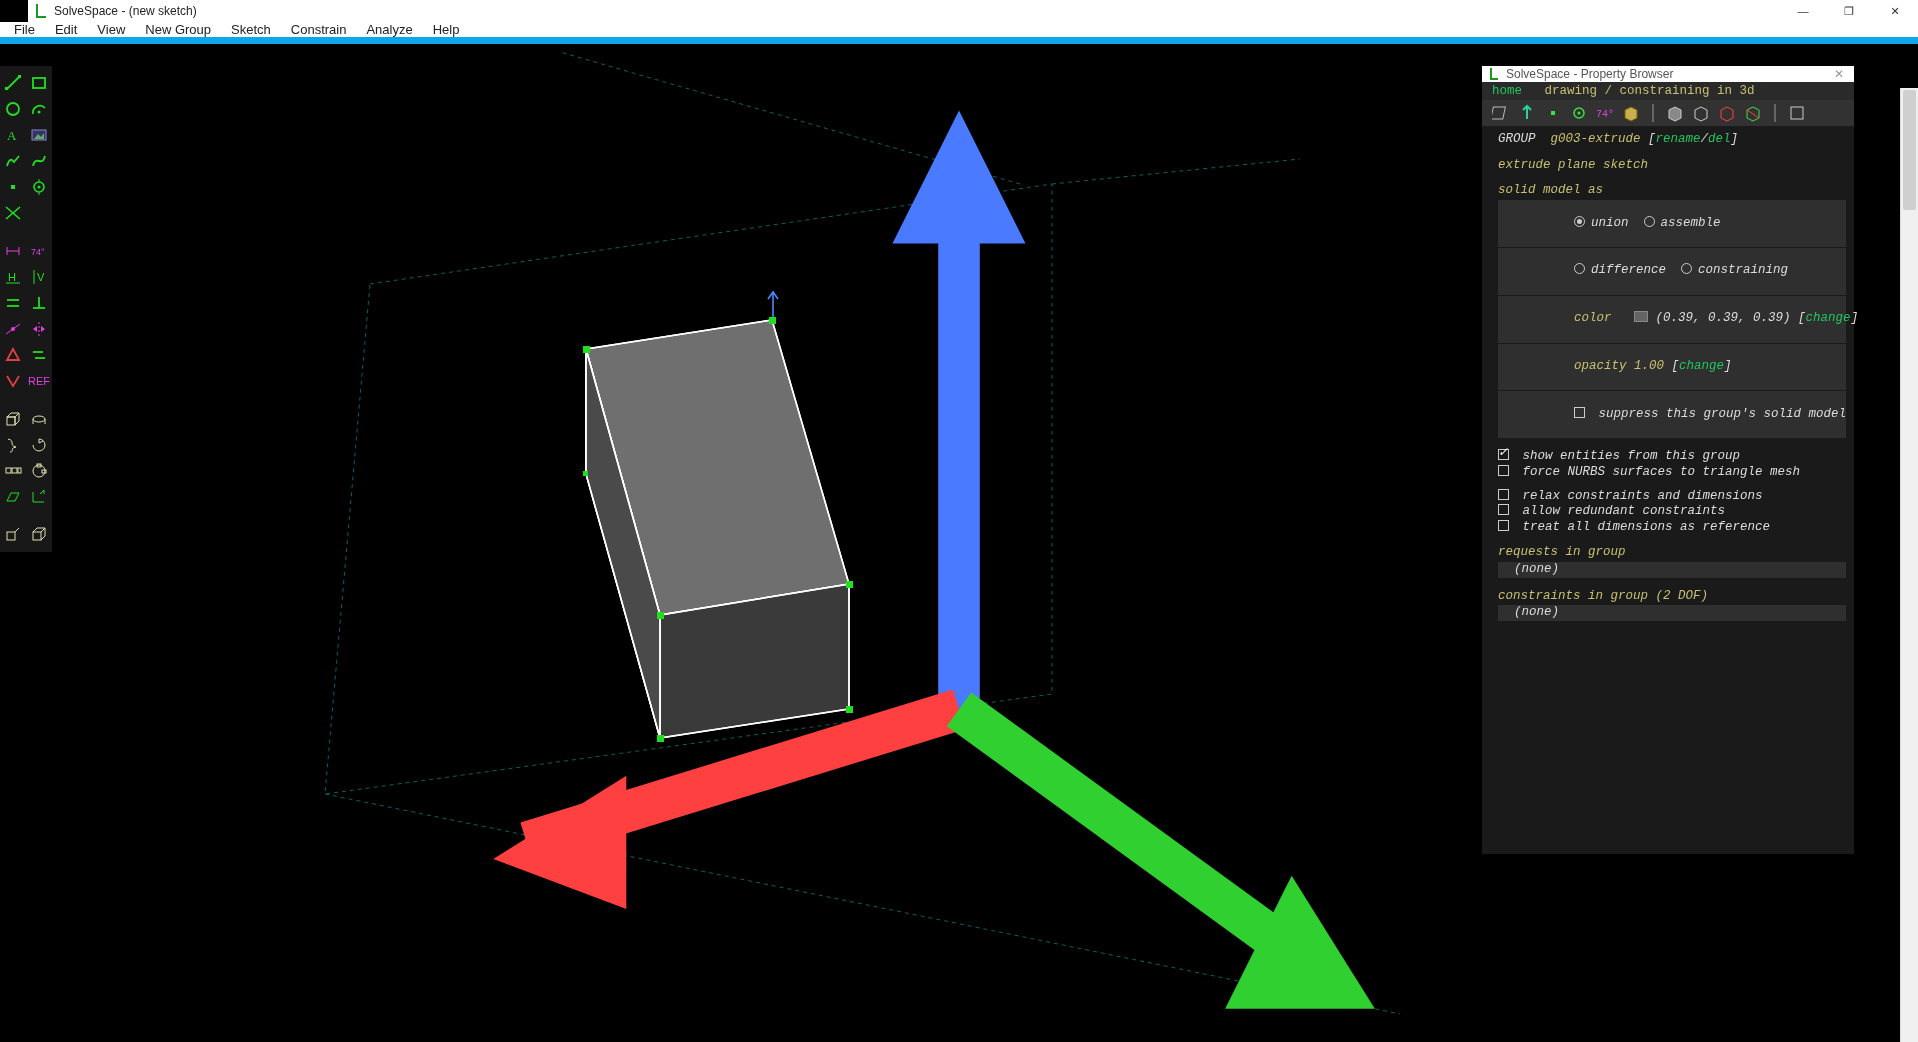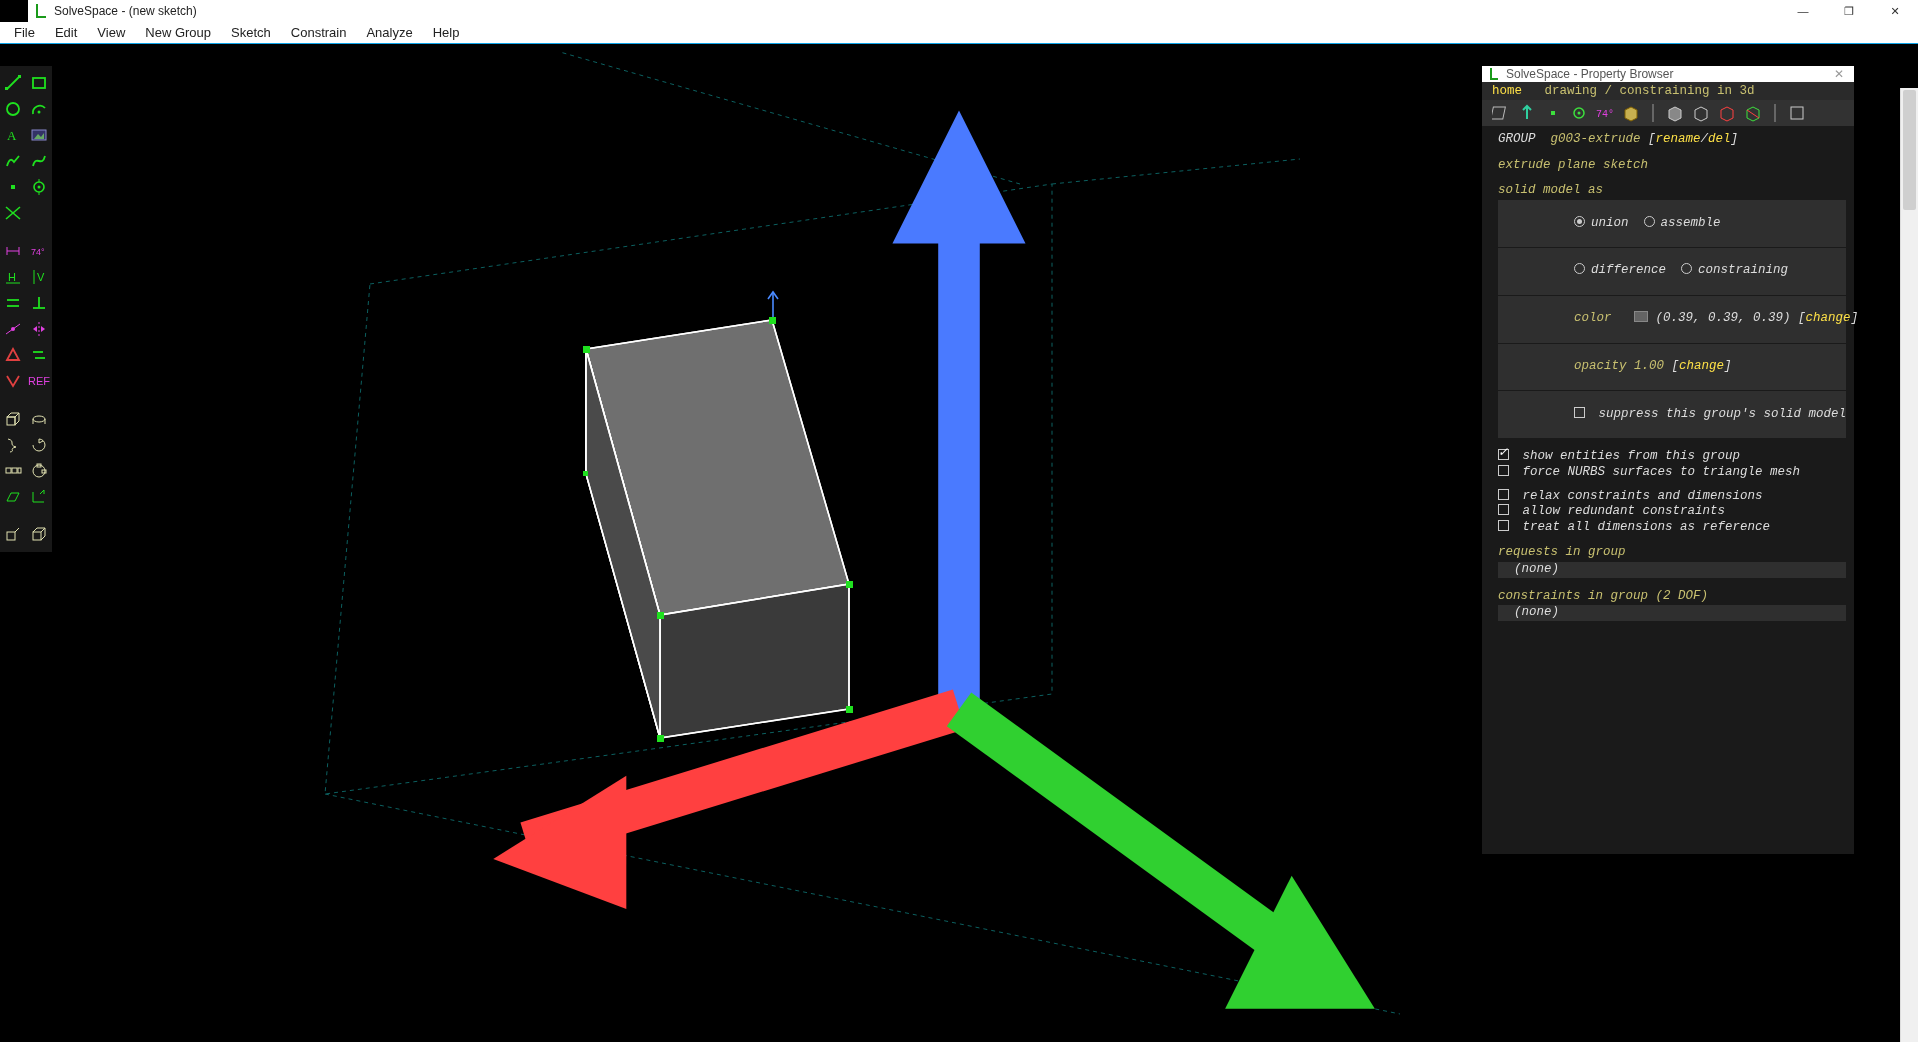--- a/index.html
+++ b/index.html
@@ -40,21 +40,21 @@
   .winbtn { width: 46px; height: 22px; display:flex; align-items:center; justify-content:center; color:#333; font-size:11px; }
 
   
   .menubar {
     height: 22px;
     background: #fff;
     display: flex;
     align-items: center;
     padding-left: 4px;
     gap: 0;
-    border-bottom: 1px solid #0ea5e9;
+    border-bottom: 7px solid #0ea5e9;
   }
   .menuitem { padding: 2px 10px; font-size: 13px; color:#222; }
 
   
   .workspace {
     position: absolute;
     left: 0; top: 44px;
     width: 100%; height: calc(100% - 44px);
     background: #000;
   }
@@ -138,21 +138,21 @@
   }
   .propwin .iconrow .sep { width:2px; height:18px; background:#666; margin:0 4px; }
   .picon { width:18px; height:18px; display:inline-block; }
 
   .propbody {
     padding: 6px 8px 12px 16px;
     line-height: 1.25;
     font-style: italic;
   }
   .yellowish { color:#c8c070; }
-  .linkblue { color:#fde047; cursor:pointer; }
+  .linkblue { color:#22c55e; cursor:pointer; }
   .subbar {
     background:#2f2f2f;
     padding-left:16px;
     margin:1px 0;
   }
   .row { white-space: pre; }
   .radio, .check {
     display:inline-block;
     width:11px; height:11px;
     border:1.5px solid #ccc;

